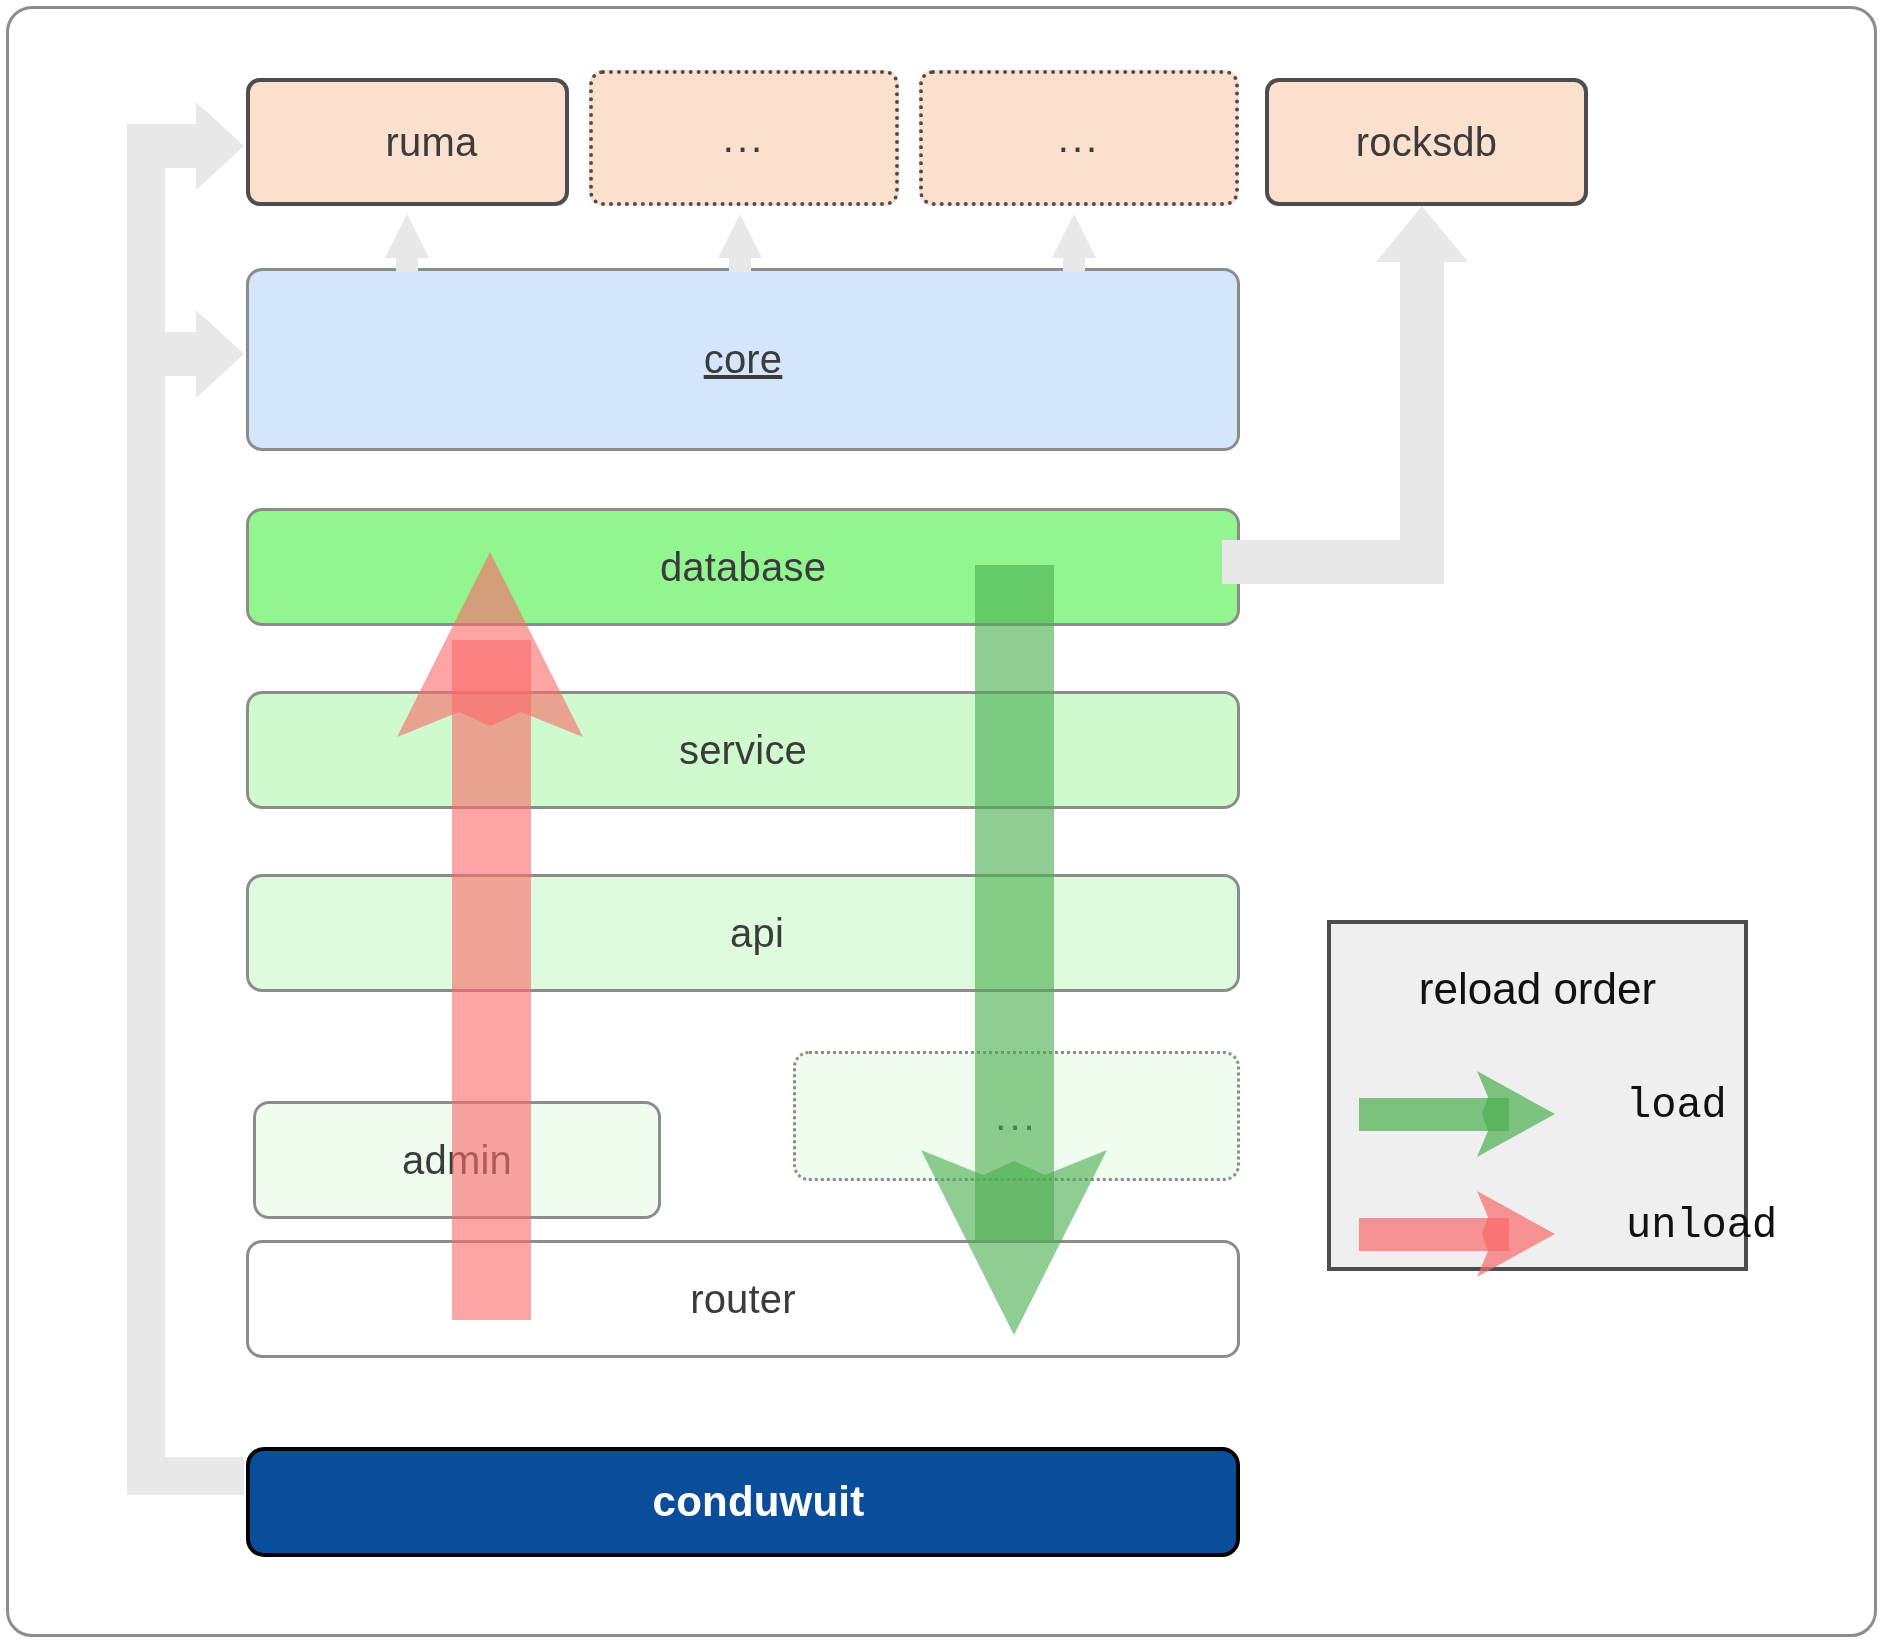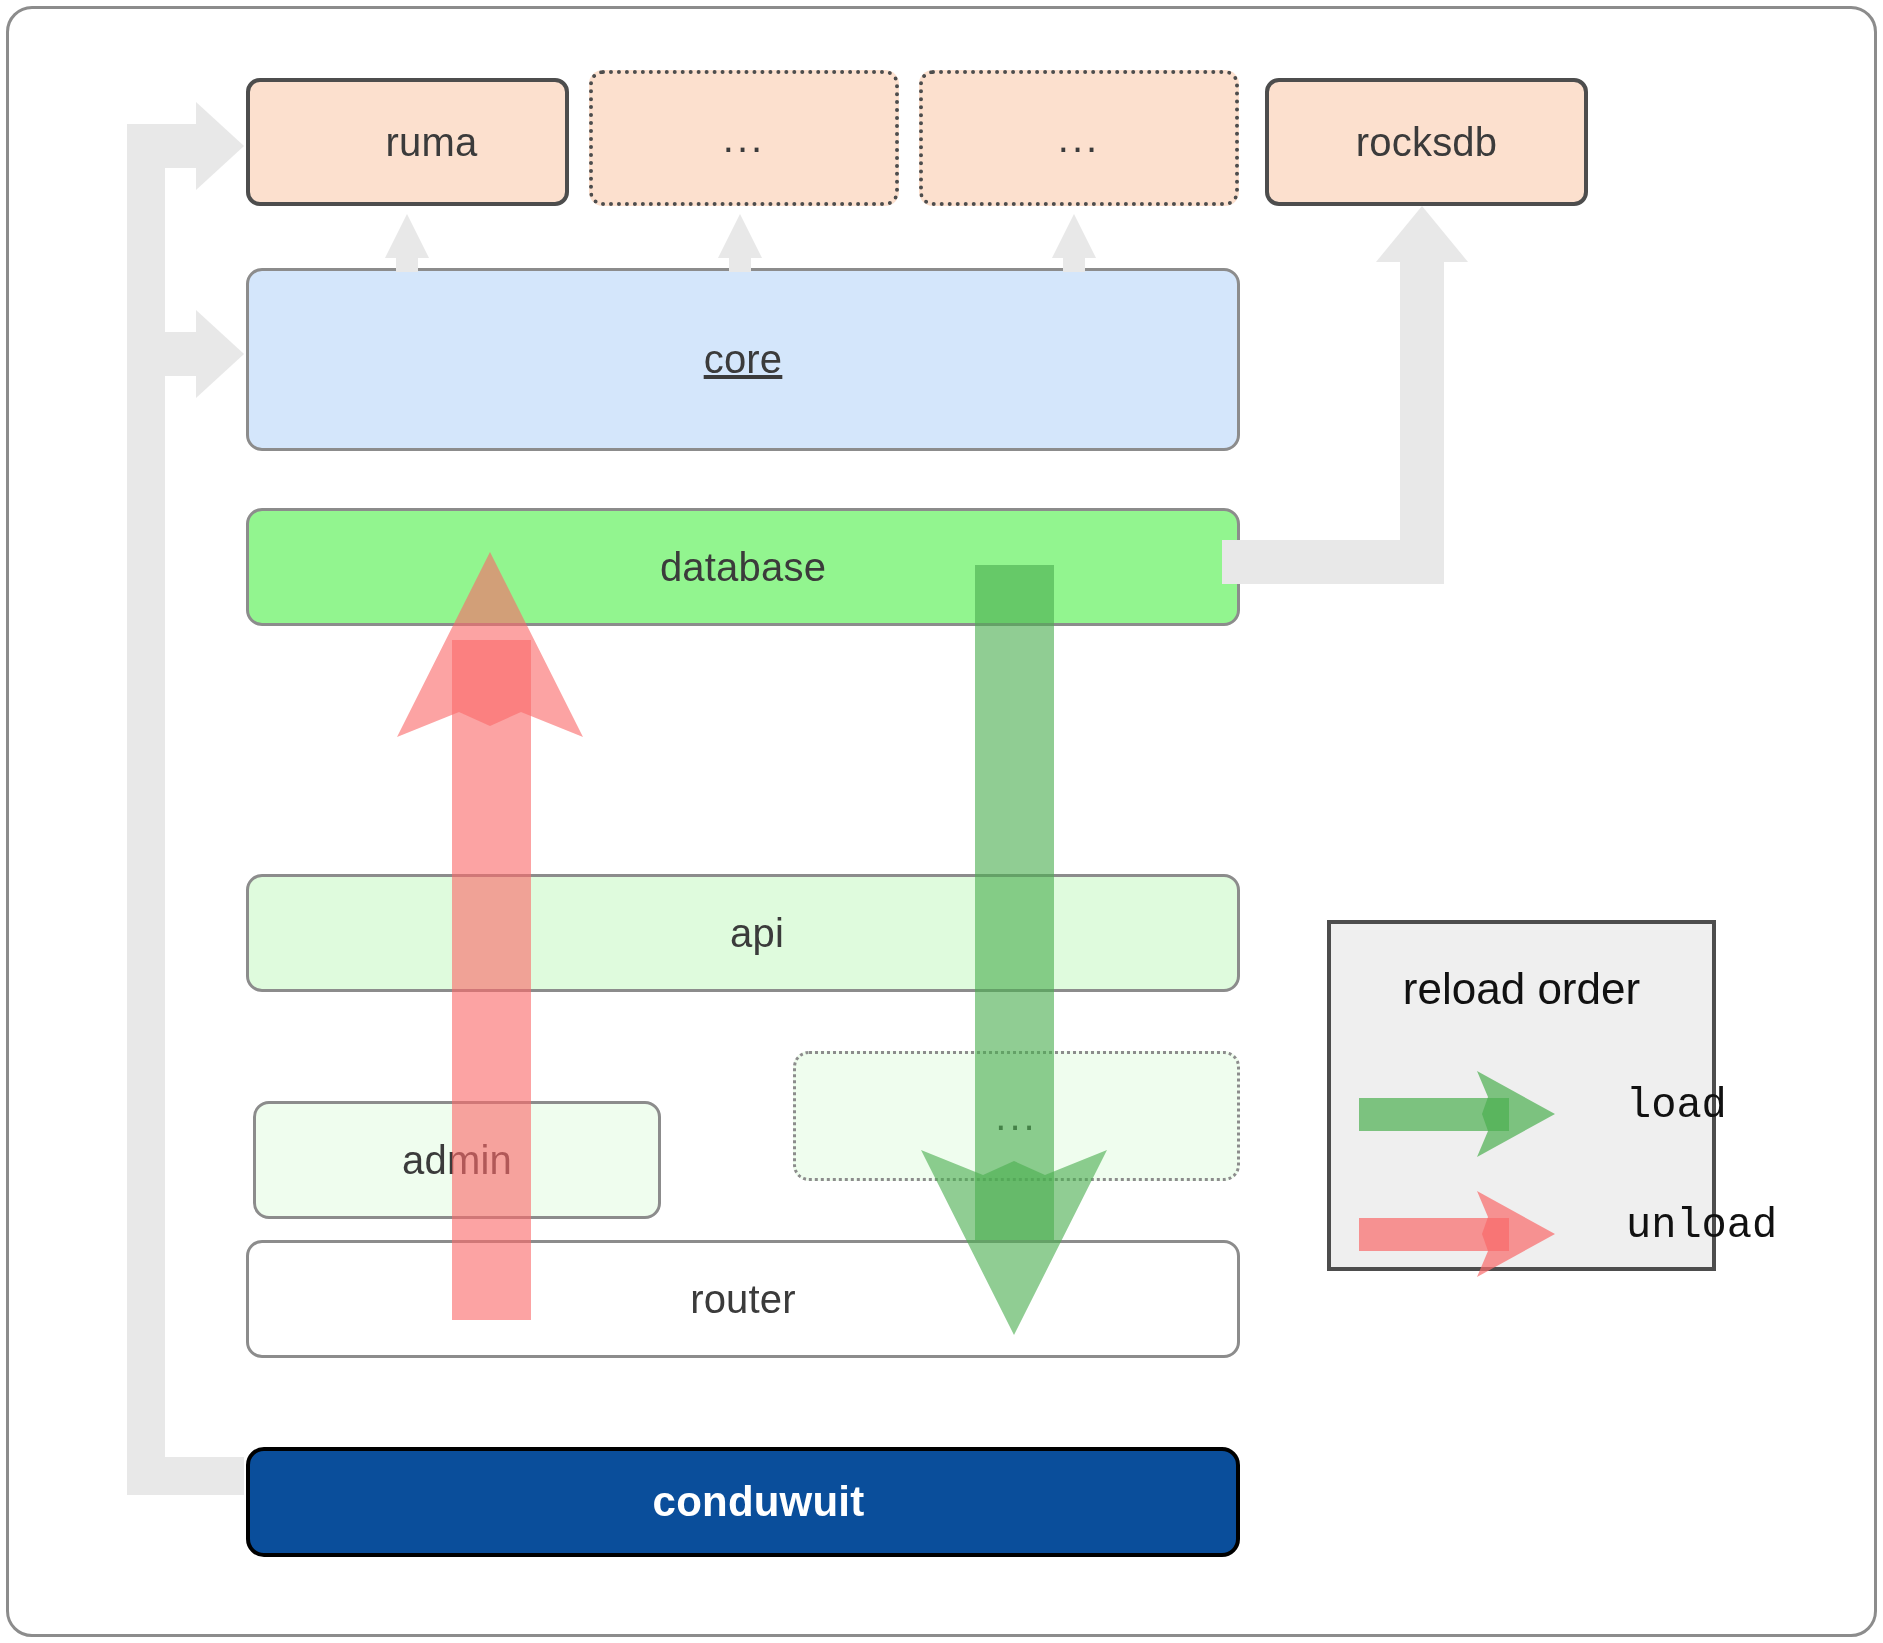--- a/index.html
+++ b/index.html
@@ -94,21 +94,21 @@
     pointer-events: none;
   }
   svg.overlay.under { z-index: 1; }
   svg.overlay.over  { z-index: 5; }
 
   
   .legend {
     position: absolute;
     left: 1327px;
     top: 920px;
-    width: 389px;
+    width: 421px;
     height: 351px;
     background: #efefef;
     border: 4px solid #4d4d4d;
     box-sizing: border-box;
   }
   .legend-title {
     position: absolute;
     left: 0; right: 0;
     top: 40px;
     text-align: center;
@@ -187,20 +187,23 @@
   </div>
 
   <div class="node core" style="left:246px; top:268px; width:994px; height:183px;">
     <span class="lbl">core</span>
   </div>
 
   <div class="node layer l-database" style="left:246px; top:508px; width:994px; height:118px;">
     <span class="lbl">database</span>
   </div>
 
+  <div class="node layer l-service" style="left:246px; top:691px; width:994px; height:118px;">
+    <span class="lbl">service</span>
+  </div>
 
   <div class="node layer l-api" style="left:246px; top:874px; width:994px; height:118px;">
     <span class="lbl">api</span>
   </div>
 
   <div class="node layer l-admin" style="left:253px; top:1057px; width:408px; height:118px;margin-top:44px;">
     <span class="lbl">admin</span>
   </div>
 
   <div class="node layer l-dots" style="left:793px; top:1051px; width:447px; height:130px;">

